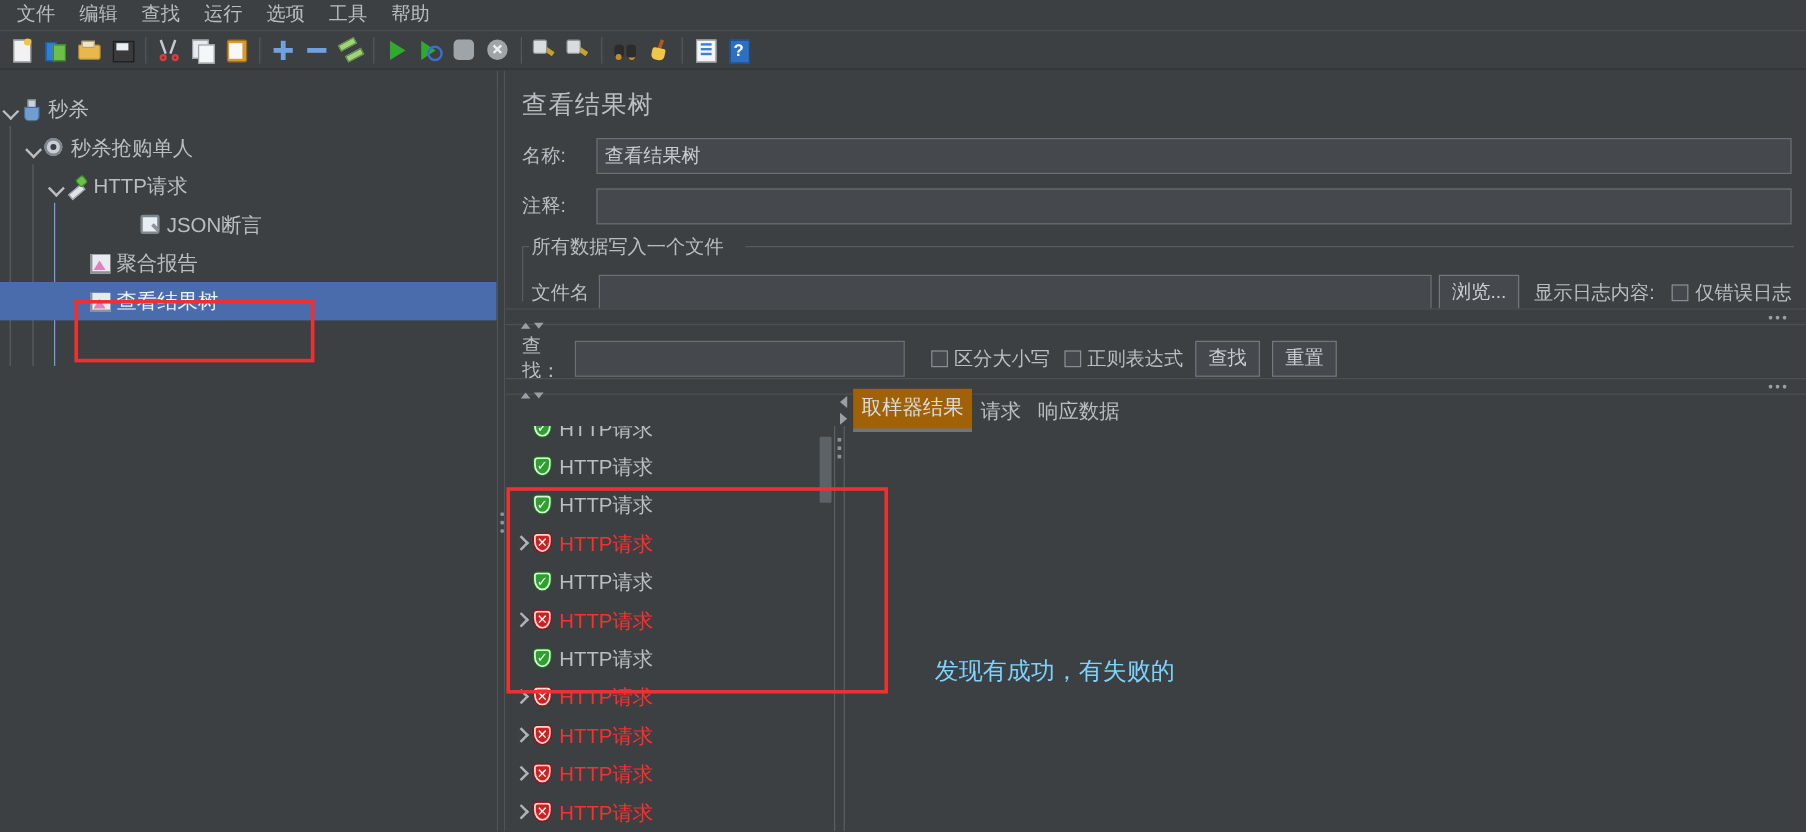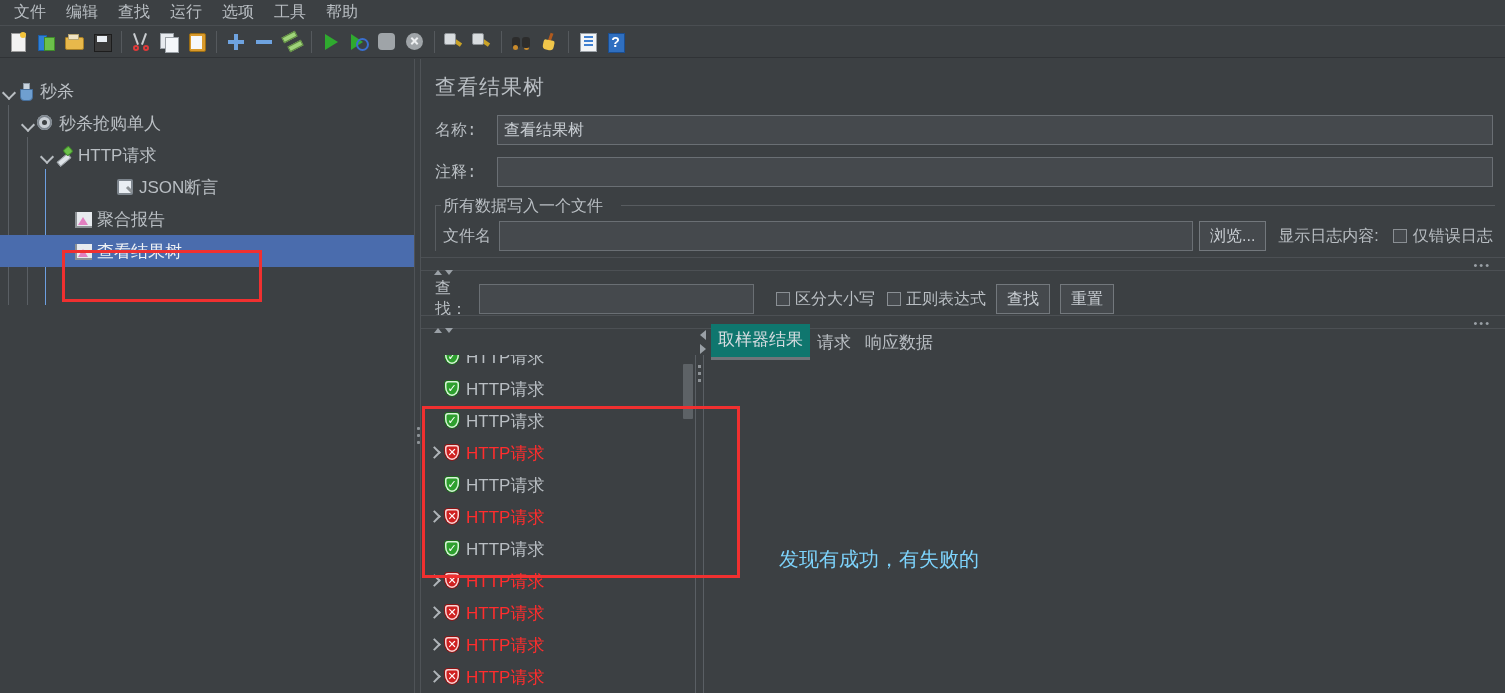--- a/index.html
+++ b/index.html
@@ -182,21 +182,21 @@
 
   .guide { position:absolute; top:0; width:1px; height:100%; background:#5a5f64; }
   .guide.blue { background:#6d9fe0; }
 
   
   .panel-title {
     position: absolute; left: 14px; top: 14px;
     font-size: 21px; color: #b9bec3; letter-spacing: 1px;
   }
   .field-row { position: absolute; display: flex; align-items: center; }
-  .field-label { color: #b9bec3; font-size: 16px; font-family: Liberation Mono, monospace; }
+  .field-label { color: #b9bec3; font-size: 16px; }
   .jtext {
     background: #45494d; border: 1px solid #6a6f74; height: 30px;
     color: #c8cdd2; font-size: 16px; padding: 0 6px; line-height: 28px;
     font-family: "Liberation Sans", sans-serif;
   }
   .group-title { position:absolute; color:#b9bec3; font-size:16px; }
   .group-line { position:absolute; height:1px; background:#585c60; }
 
   .jbtn {
     background: #45494d; border: 1px solid #73787d; color: #c8cdd2;
@@ -227,21 +227,21 @@
     color:#c8cdd2; font-size:16px; height:30px; line-height:28px; padding:0 6px;
   }
   .jcombo .caret {
     position:absolute; right:8px; top:12px; width:0;height:0;
     border-left:6px solid transparent;border-right:6px solid transparent;border-top:7px solid #c0c5ca;
   }
 
   
   .tabs { position:absolute; display:flex; align-items:flex-end; }
   .tab { font-size:17px; color:#b9bec3; padding: 4px 7px 6px 7px; cursor:default; }
-  .tab.active { background:#0f766e; border-bottom:3px solid #70757a; color:#d7dce1; }
+  .tab.active { background:#a16207; border-bottom:3px solid #70757a; color:#d7dce1; }
 
   .tab-scroller { position:absolute; width:10px; }
   .tab-scroller span { display:block; width:0;height:0; margin:2px 0 4px 1px;}
   .ts-left { border-top:5px solid transparent;border-bottom:5px solid transparent;border-right:6px solid #9aa0a6;}
   .ts-right { border-top:5px solid transparent;border-bottom:5px solid transparent;border-left:6px solid #9aa0a6;}
 
   
   .result-list {
     position:absolute; left:0; top:0; width:270px; height:100%;
     overflow:hidden;
@@ -438,21 +438,21 @@
     <div class="field-row" style="left:14px; top:98px; width:1060px;">
       <span class="field-label" style="width:62px;">注释:</span>
       <input class="jtext" style="width: 996px;" value="">
     </div>
 
     <div class="group-line" style="left:14px;  top:146px; width:6px;"></div>
     <div class="group-title" style="left:22px; top:137px;">所有数据写入一个文件</div>
     <div class="group-line" style="left:200px; top:146px; width:874px;"></div>
     <div class="group-line group-title" style="left:14px; top:146px; width:1px; height:46px; background:#585c60;"></div>
 
-    <div class="field-row" style="left:22px; top:162px;">
+    <div class="field-row" style="left:22px; top:170px;">
       <span class="field-label" style="width:56px;">文件名</span>
       <input class="jtext" style="width: 694px;" value="">
       <span style="width:6px;"></span>
       <span class="jbtn">浏览...</span>
       <span style="width:12px;"></span>
       <span class="plain">显示日志内容:</span>
       <span style="width:14px;"></span>
       <span class="jcheck-box"></span>
       <span style="width:6px;"></span>
       <span class="plain">仅错误日志</span>

